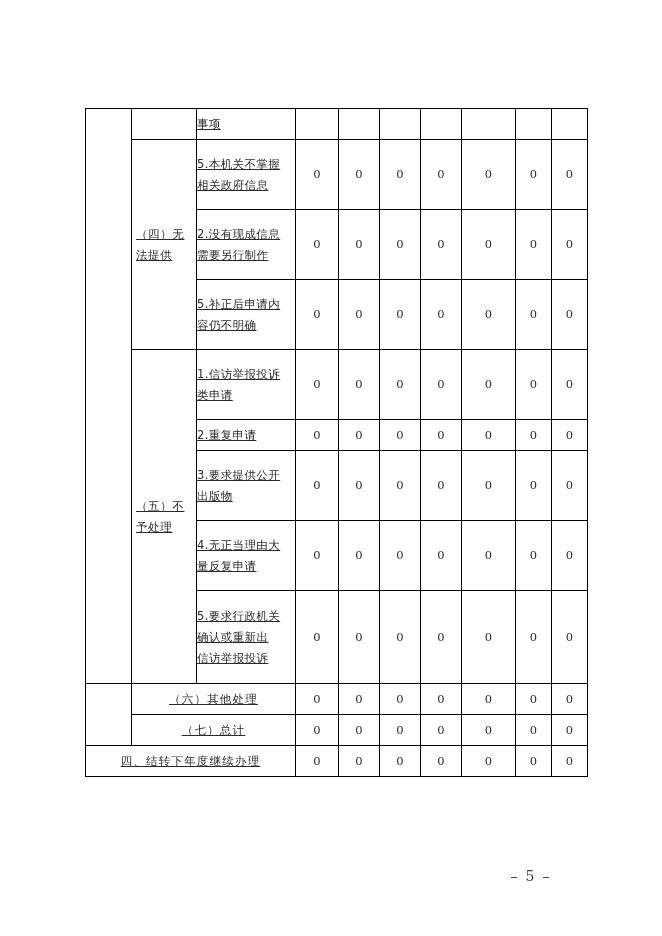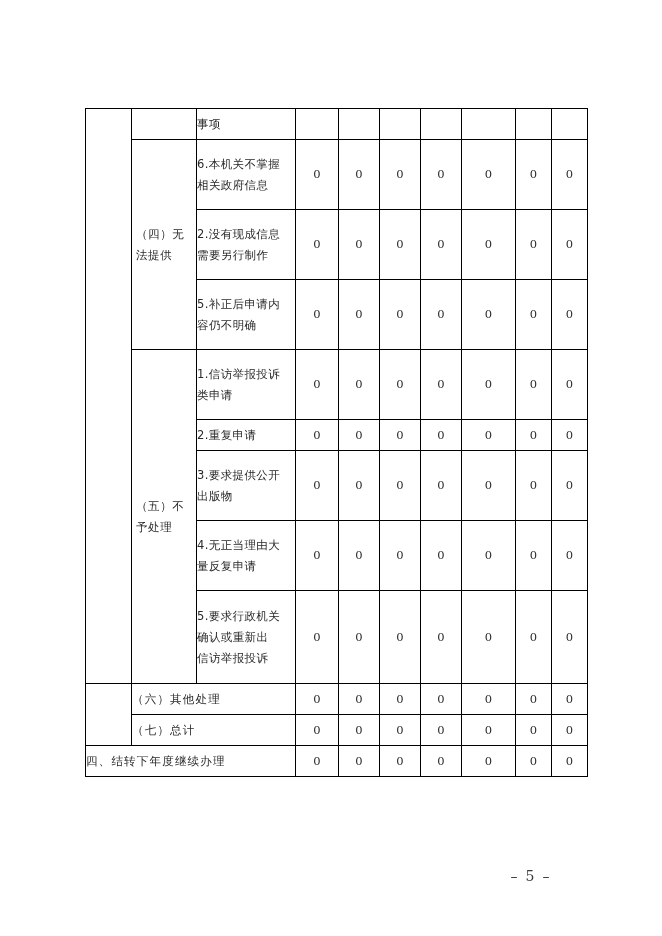--- a/index.html
+++ b/index.html
@@ -54,23 +54,24 @@
   col.c7 { width: 41px; }
   col.c8 { width: 54px; }
   col.c9 { width: 36px; }
   col.c10 { width: 36px; }
 
   
   .label {
     padding: 4px 6px 4px 7px;
     text-align: left;
     letter-spacing: 0.4px;
+    text-decoration: underline;
   }
   .label.center {
-    text-align: left;
+    text-align: center;
     letter-spacing: 1.2px;
   }
   .label.grp {
     text-align: left;
     letter-spacing: 0.6px;
     padding: 4px 4px;
   }
   .num {
     text-align: center;
     font-family: "DejaVu Serif", "Liberation Serif", serif;
@@ -142,21 +143,21 @@
           <td class="num r-short thickR"></td>
           <td class="num r-short"></td>
         </tr>
 
         <tr>
           <td class="label grp" rowspan="3">
             <div>（四）无</div>
             <div>法提供</div>
           </td>
           <td class="label r-2line">
-            <div>6.本机关不掌握</div>
+            <div>5.本机关不掌握</div>
             <div>相关政府信息</div>
           </td>
           <td class="num thickR">0</td>
           <td class="num">0</td>
           <td class="num">0</td>
           <td class="num">0</td>
           <td class="num">0</td>
           <td class="num thickR">0</td>
           <td class="num">0</td>
         </tr>

